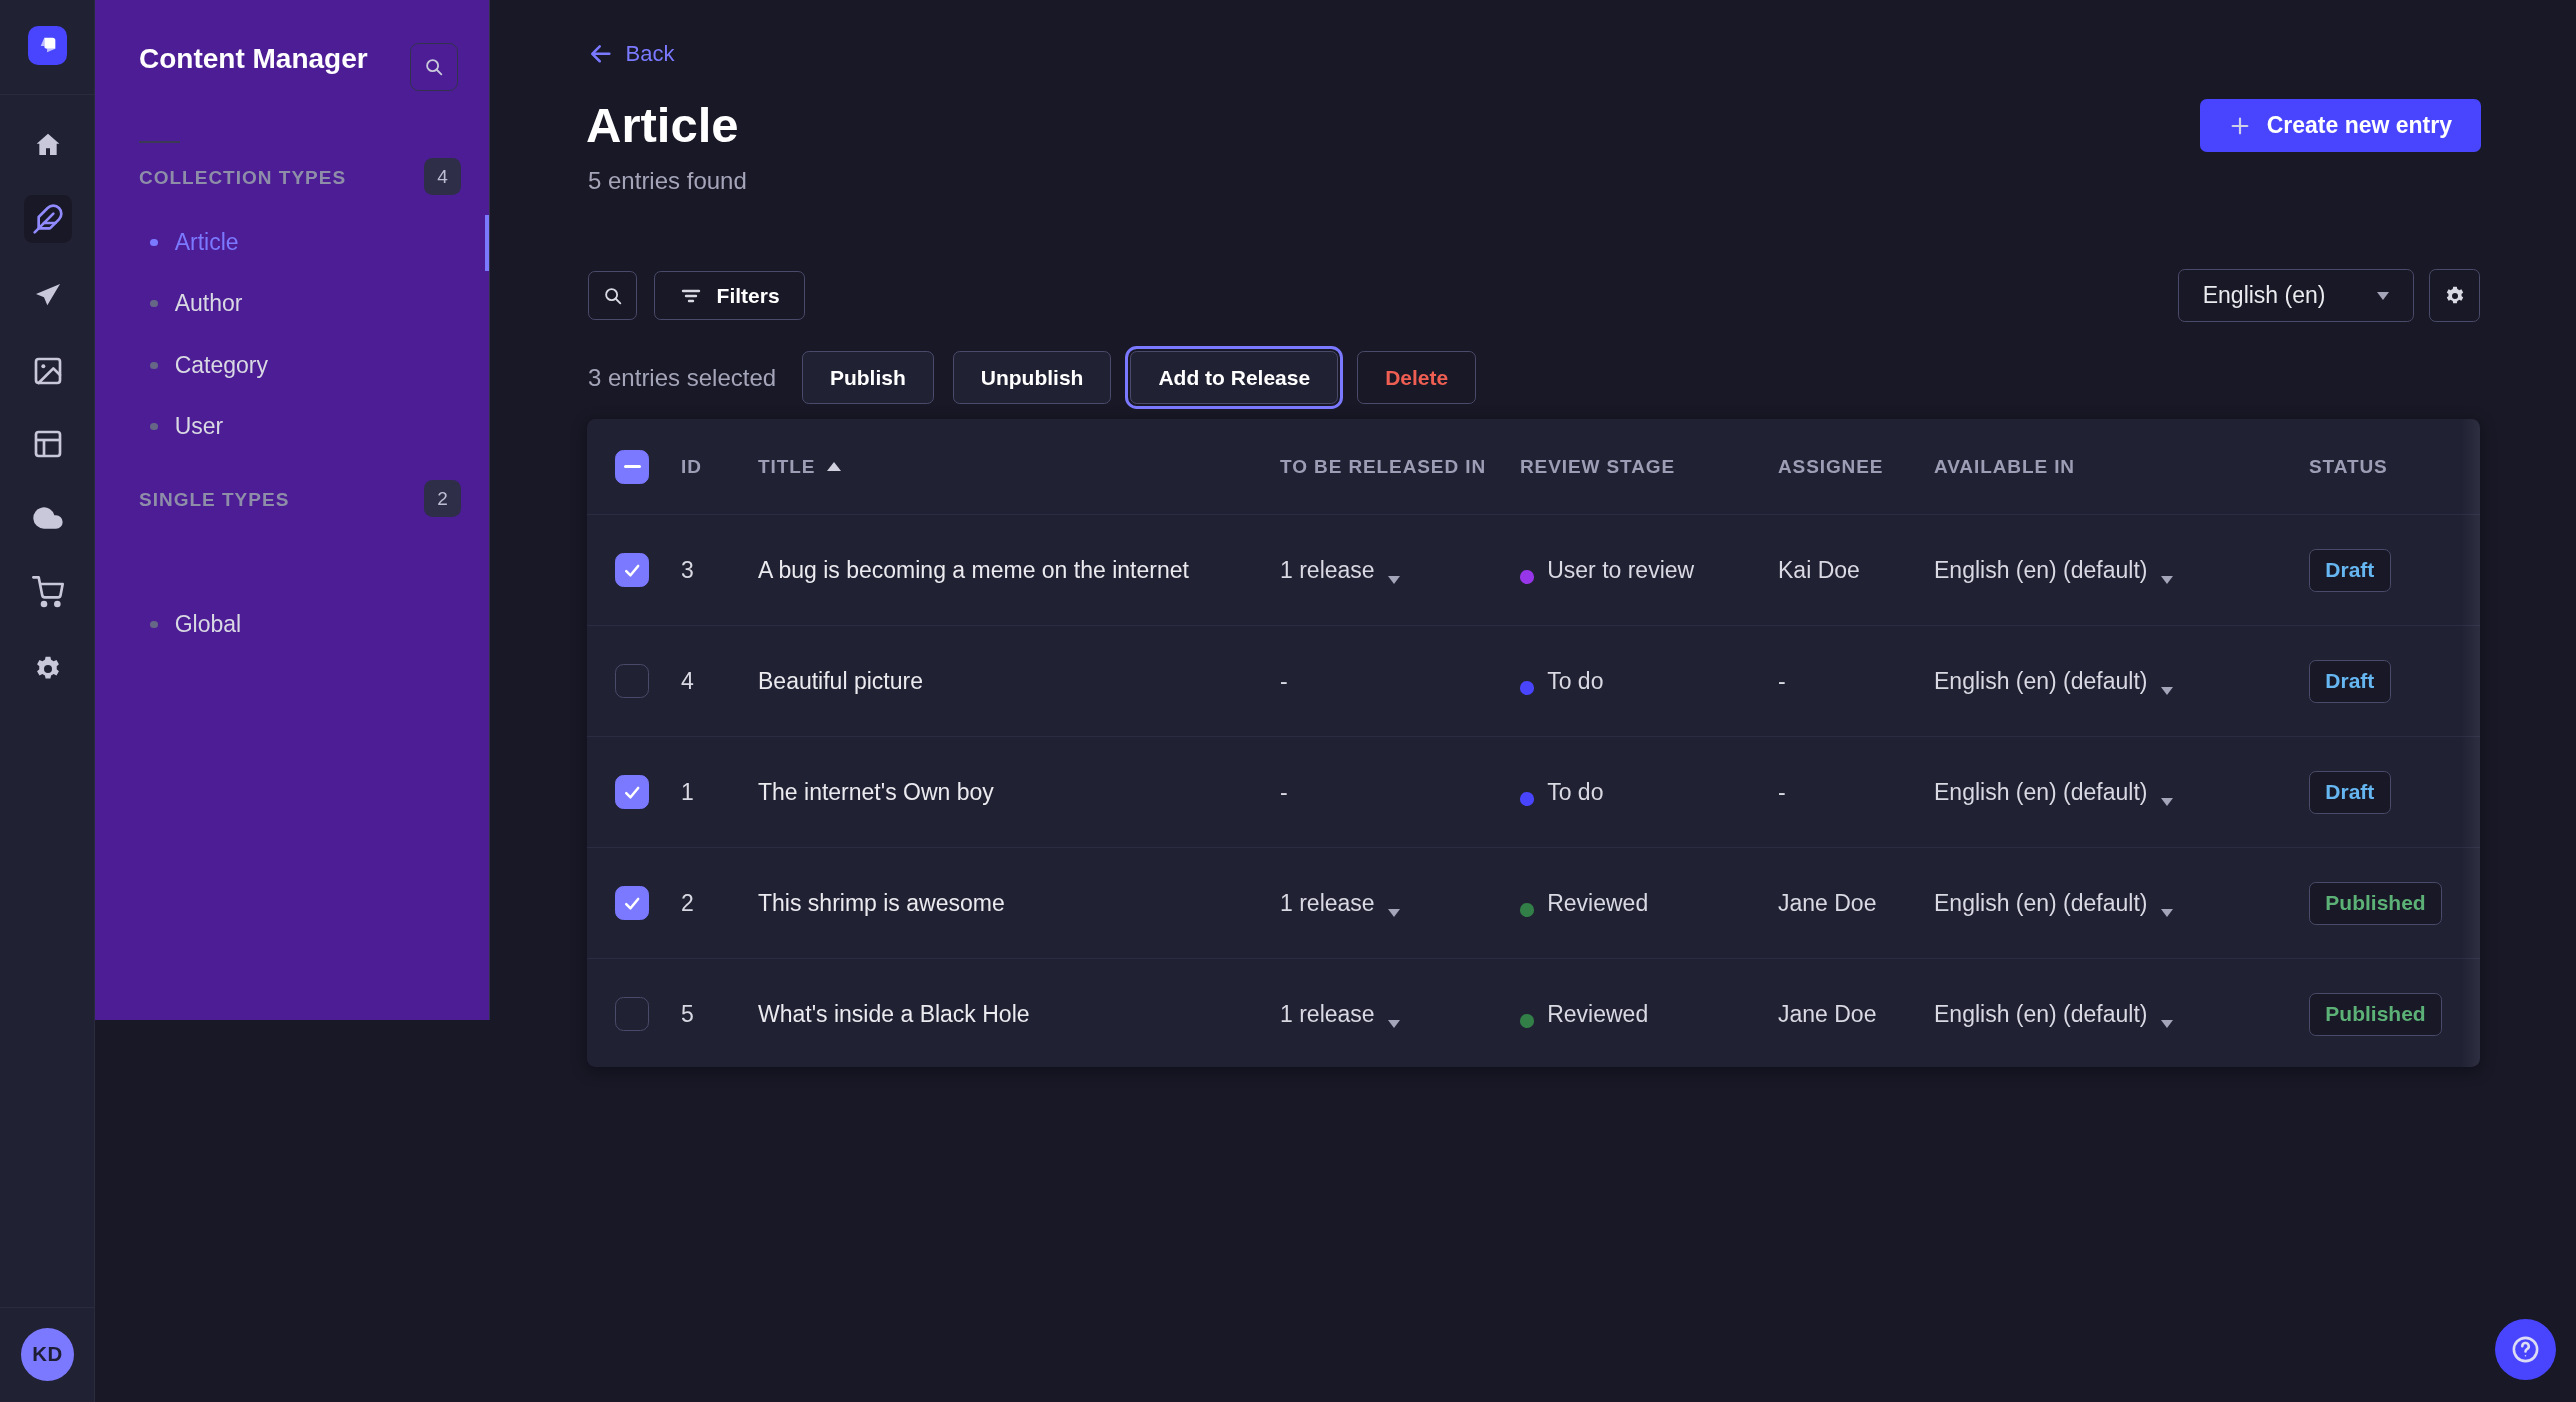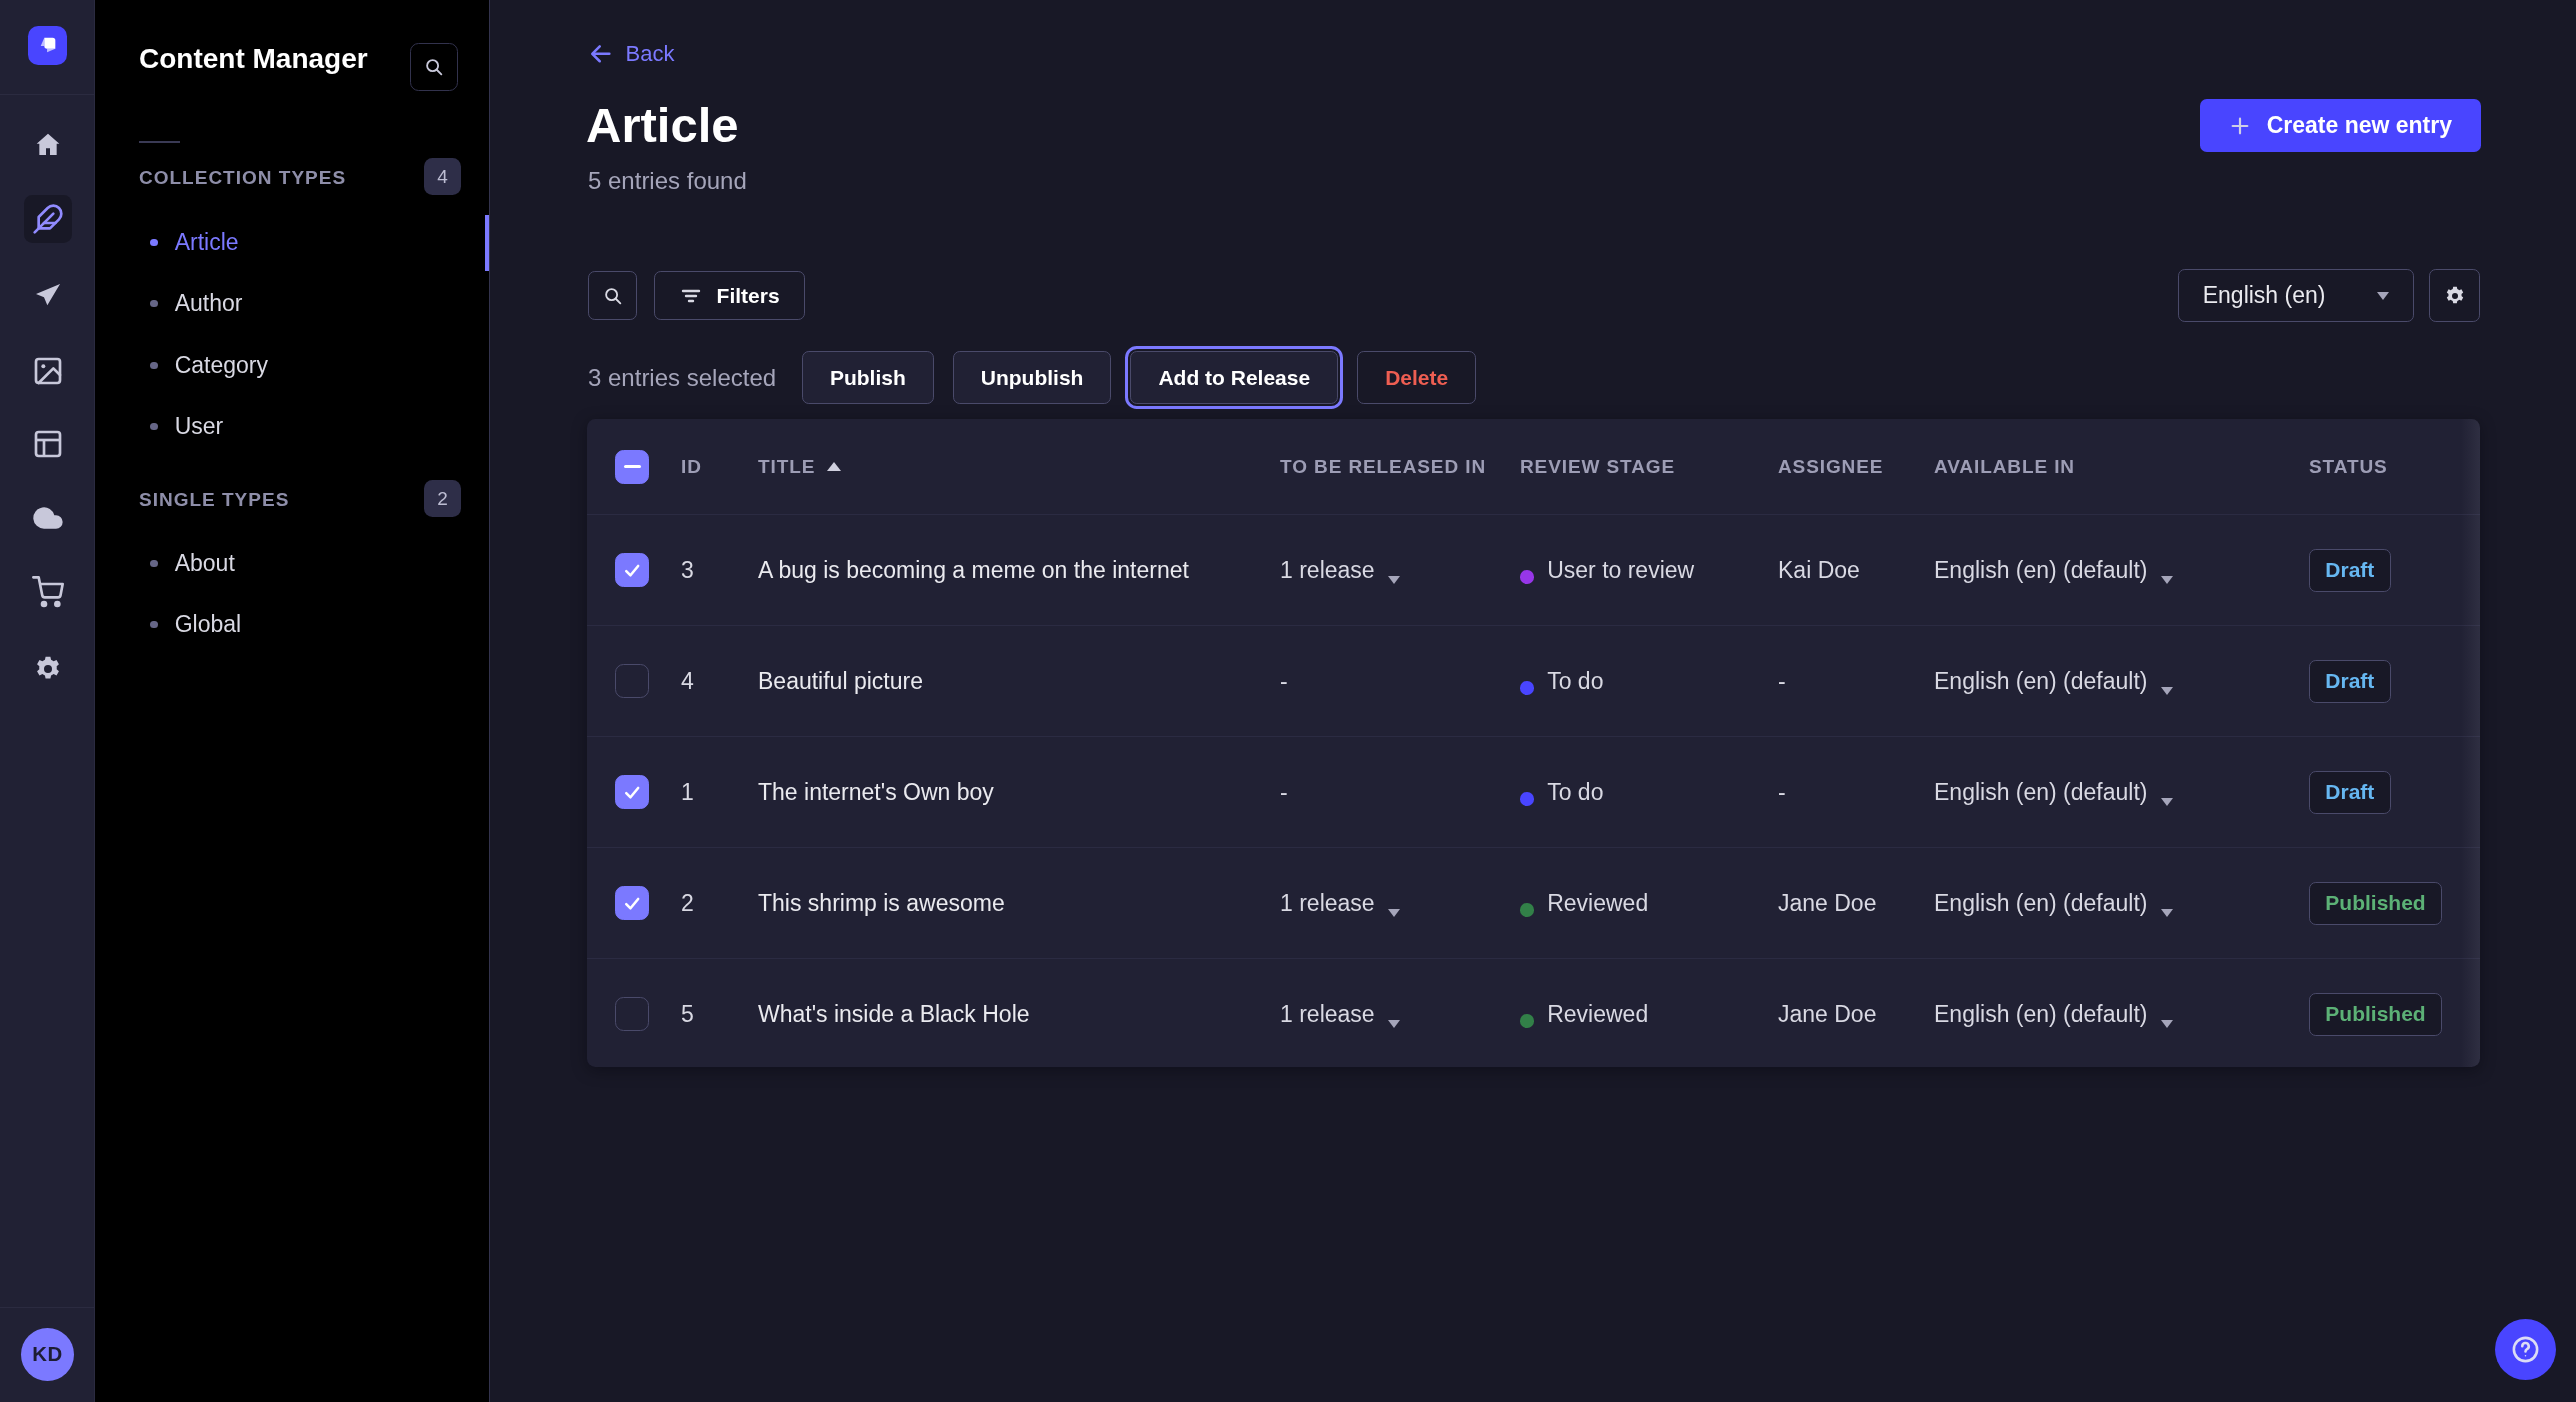--- a/index.html
+++ b/index.html
@@ -31,22 +31,22 @@
     left:24px; width:48px; height:48px; background:#181826; border-radius:8.5px; color:#918bff;
   }
   .rail-avatar {
     position:absolute; left:21px; top:1328px; width:53px; height:53px; border-radius:50%;
     background:#7b79ff; color:#1d1d33; font-weight:700; font-size:20.4px;
     display:flex; align-items:center; justify-content:center; cursor:pointer; letter-spacing:0.4px;
   }
 
   
   .subnav {
-    position:absolute; left:95px; top:0; width:395px; height:1402px;
-    background:#000000; border-right:0.9px solid #33334d; z-index:2;
+    position:absolute; left:95px; top:0; width:395px; height:1020px;
+    background:#4c1d95; border-right:0.9px solid #33334d; z-index:2;
   }
   .subnav-title { position:absolute; left:44px; top:43px; font-size:28px; font-weight:700; color:#ffffff; }
   .subnav-search {
     position:absolute; left:315px; top:43px; width:48px; height:48px;
     border:0.9px solid #32324d; border-radius:8.5px; background:transparent;
     display:flex; align-items:center; justify-content:center; color:#c8c8da; cursor:pointer;
   }
   .subnav-hr { position:absolute; left:44px; top:141px; width:41px; height:1.7px; background:#3a3a55; }
   .subnav-section-label {
     position:absolute; left:44px; font-size:19px; font-weight:700; color:#8e8ea9; letter-spacing:1px;
@@ -252,24 +252,20 @@
   </div>
   <div class="subnav-item" style="top:396px">
     <span class="bullet"></span>
     <span>User</span>
   </div>
   <div class="active-indicator"></div>
 
   <div class="subnav-section-label" style="top:489px">SINGLE TYPES</div>
   <div class="subnav-badge" style="top:480px">2</div>
 
-  <div class="subnav-item" style="top:533px">
-    <span class="bullet"></span>
-    <span>About</span>
-  </div>
   <div class="subnav-item" style="top:594px">
     <span class="bullet"></span>
     <span>Global</span>
   </div>
 </nav>
 
 <main class="main">
 
   <a class="back-link">
     <svg width="25.6" height="25.6" viewBox="0 0 24 24" fill="none" stroke="currentColor" stroke-width="2.4" stroke-linecap="round" stroke-linejoin="round">

